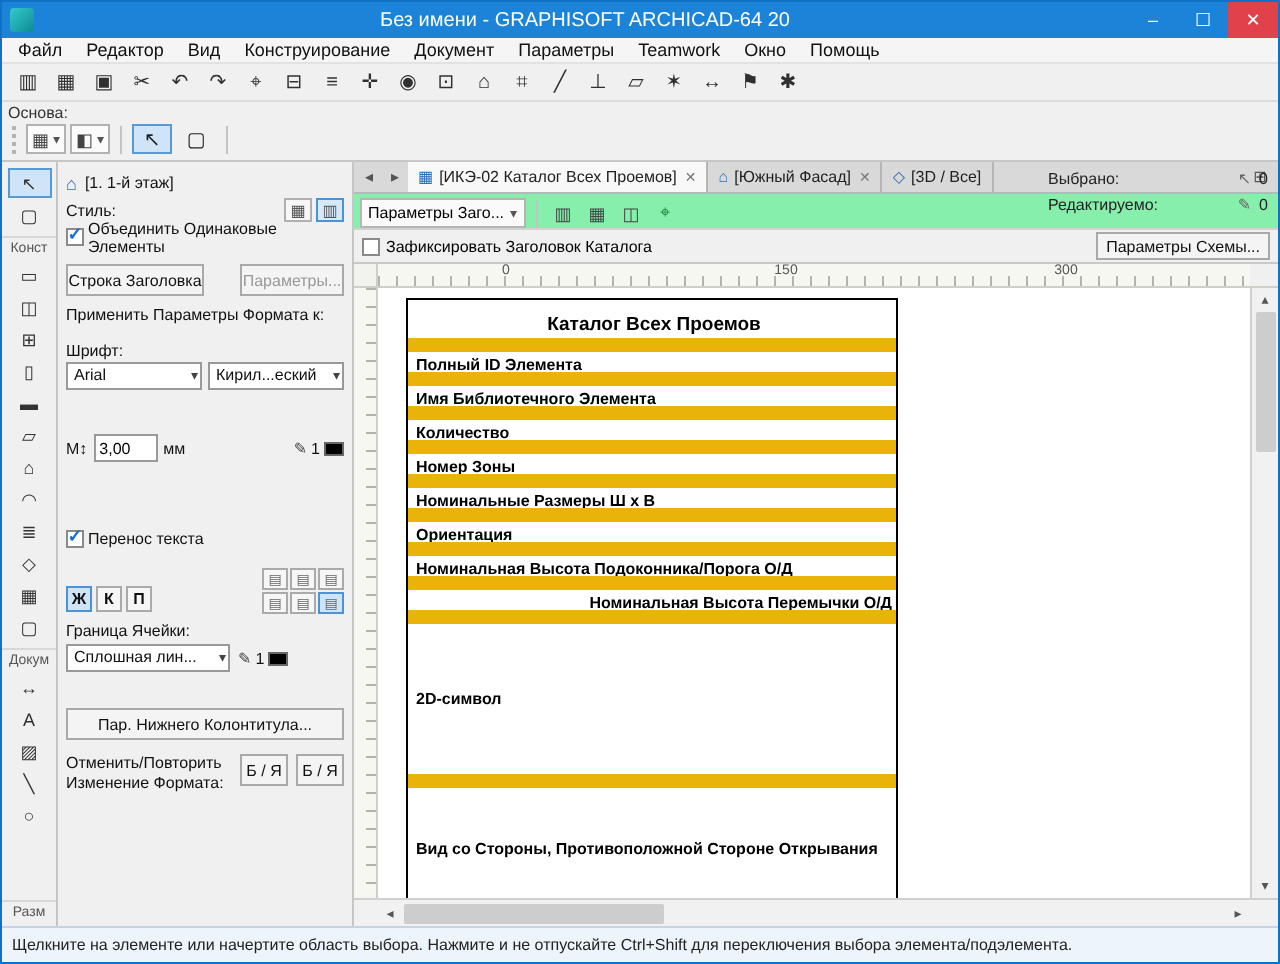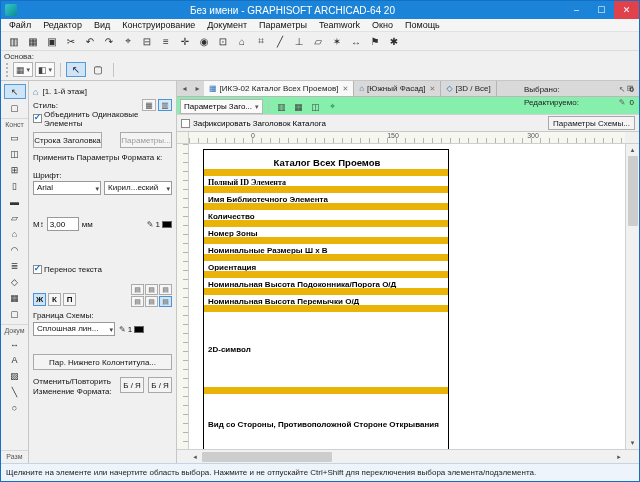--- a/index.html
+++ b/index.html
@@ -279,21 +279,21 @@
         <span class="align-grid">
 
         <span class="align-btn">▤</span>
             <span class="align-btn">▤</span>
             <span class="align-btn">▤</span>
             <span class="align-btn">▤</span>
             <span class="align-btn">▤</span>
             <span class="align-btn active">▤</span>
           </span>
       </div>
-      <div style="margin-top:4px">Граница Схемы:</div>
+      <div style="margin-top:4px">Граница Ячейки:</div>
       <div class="prow" style="margin-top:2px;gap:4px">
         <span class="select" style="max-width:82px">
           <span>Сплошная лин...</span>
           <span class="caret">▾</span>
         </span>
         <span class="pen">
           <span class="pg">✎</span>
           <span>1</span>
           <span class="swatch"></span>
         </span>
@@ -380,42 +380,42 @@
       </div>
 
       <div class="canvasrow">
         <div class="vruler"></div>
         <div class="canvas">
           <div class="sched-table">
 
           <div class="trow title" style="height: 26px;">
                 <span>Каталог Всех Проемов</span>
               </div>
-              <div class="trow" style="height: 17px; font-family: Liberation Serif, serif;">
+              <div class="trow" style="height: 17px;">
                 <span>Полный ID Элемента</span>
               </div>
               <div class="trow" style="height: 17px;">
                 <span>Имя Библиотечного Элемента</span>
               </div>
               <div class="trow" style="height: 17px;">
                 <span>Количество</span>
               </div>
               <div class="trow" style="height: 17px;">
                 <span>Номер Зоны</span>
               </div>
               <div class="trow" style="height: 17px;">
                 <span>Номинальные Размеры  Ш х В</span>
               </div>
               <div class="trow" style="height: 17px;">
                 <span>Ориентация</span>
               </div>
               <div class="trow" style="height: 17px;">
                 <span>Номинальная Высота Подоконника/Порога О/Д</span>
               </div>
-              <div class="trow" style="height: 17px;">
+              <div class="trow" style="height: 17px; text-align: right;">
                 <span>Номинальная Высота Перемычки О/Д</span>
               </div>
               <div class="trow mid" style="height: 82px;">
                 <span>2D-символ</span>
               </div>
               <div class="trow low" style="height: 78px;">
                 <span>Вид со Стороны, Противоположной Стороне Открывания</span>
               </div>
             </div>
         </div>

